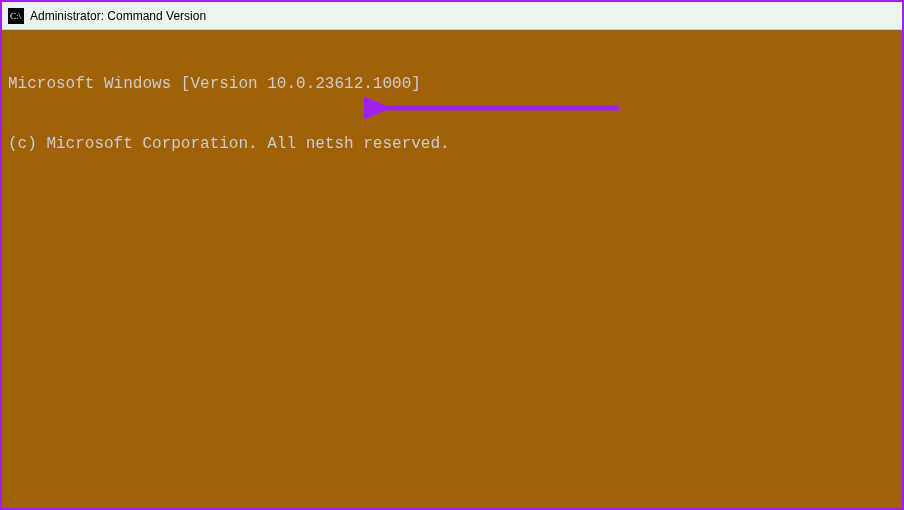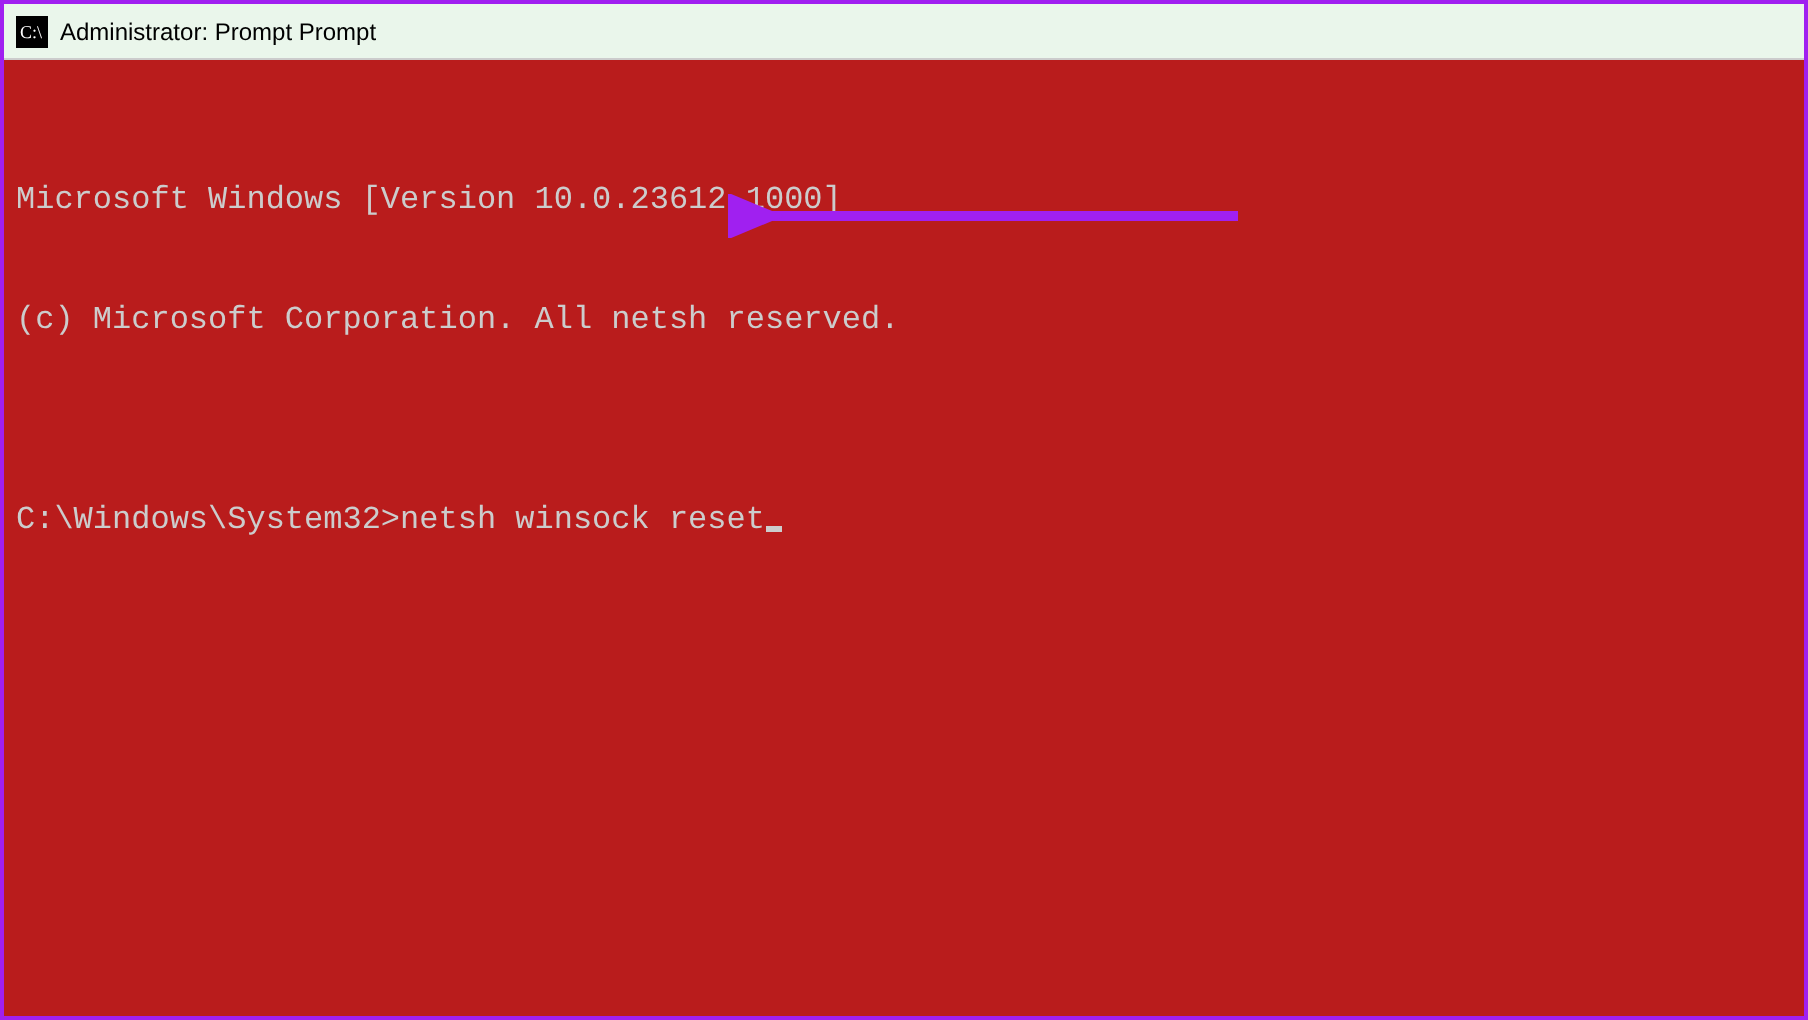--- a/index.html
+++ b/index.html
@@ -25,25 +25,25 @@
     }
     .app-icon {
       width: 16px;
       height: 16px;
       display: flex;
       align-items: center;
       justify-content: center;
     }
     .app-icon svg { width: 16px; height: 16px; }
     .terminal {
-      background: #b91c1c;
+      background: #a16207;
       color: #ccc;
       font-size: 16px;
       line-height: 1.25;
-      padding: 20px 6px;
+      padding: 4px 6px;
       white-space: pre;
       position: relative;
       height: calc(100% - 28px);
     }
     .line { white-space: pre; }
     .cursor {
       display: inline-block;
       width: 8px;
       height: 3px;
       background: #ccc;
@@ -62,28 +62,27 @@
 </head>
 <body>
 
 <div class="titlebar">
   <span class="app-icon">
     <svg viewBox="0 0 16 16">
       <rect x="0" y="0" width="16" height="16" fill="#000"></rect>
       <text x="2" y="11" font-size="9" fill="#fff" font-family="Consolas">C:\</text>
     </svg>
   </span>
-  <span>Administrator: Prompt Prompt</span>
+  <span>Administrator: Command Version</span>
 </div>
 
 <div class="terminal">
   <div class="line">Microsoft Windows [Version 10.0.23612.1000]</div>
   <div class="line">(c) Microsoft Corporation. All netsh reserved.</div>
   <div class="line"></div>
-  <div class="line"><span>C:\Windows\System32&gt;</span><span>netsh winsock reset</span><span class="cursor"></span></div>
 
   <svg class="annotation-arrow" width="260" height="22">
     <defs>
       <marker id="arrowhead" markerWidth="12" markerHeight="12" refX="2" refY="6" orient="auto">
         <path d="M12,1 L0,6 L12,11 L8,6 Z" fill="#a020f0"></path>
       </marker>
     </defs>
     <line x1="255" y1="11" x2="18" y2="11" stroke="#a020f0" stroke-width="5" marker-end="url(#arrowhead)"></line>
   </svg>
 </div>

